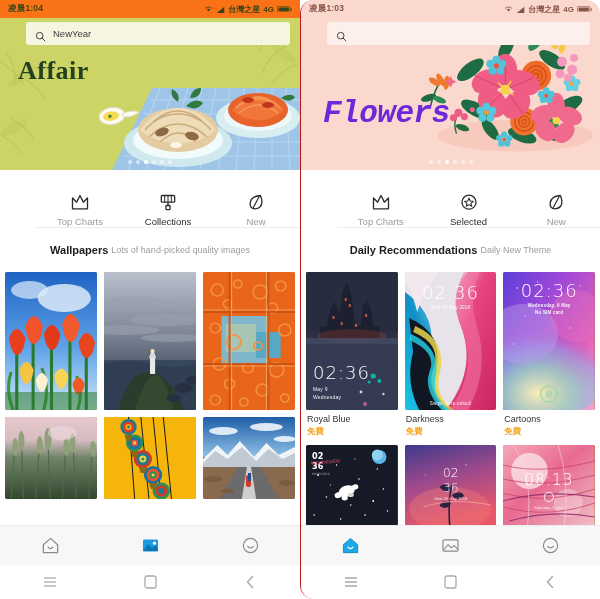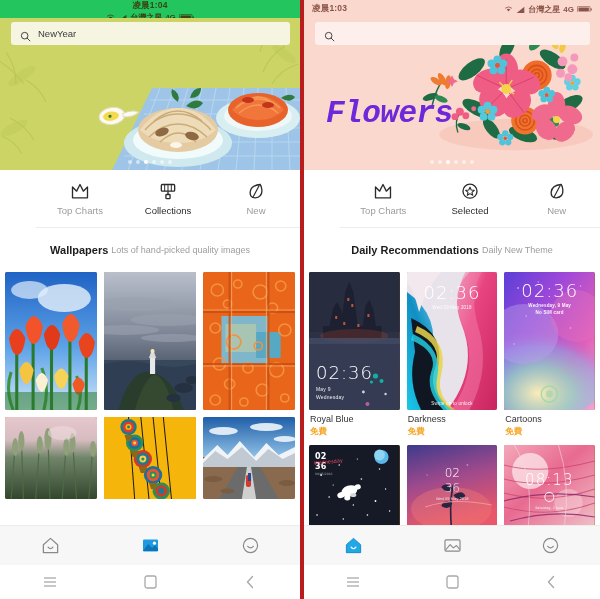--- a/index.html
+++ b/index.html
@@ -2,35 +2,35 @@
 <html><head>
 <meta charset="utf-8">
 <style>
   * { margin:0; padding:0; box-sizing:border-box; }
   html,body { width:600px; height:599px; overflow:hidden; background:#ffffff;
               font-family:"Liberation Sans", sans-serif; }
 
   .screens { display:flex; width:600px; height:599px; }
   .screen { width:300px; height:599px; position:relative; display:flex; flex-direction:column;
             background:#fff; overflow:hidden; }
-  .screen.right { border-left:4px solid #b91c1c; }
+  .screen.right { border-left:1px solid #b91c1c;border-radius:14px; }
 
   
   .statusbar { height:18px; flex:0 0 18px; display:flex; align-items:center;
                justify-content:space-between; padding:0 8px; font-size:8.5px; font-weight:bold; }
   .sb-left { letter-spacing:.2px; }
   .sb-right { display:flex; align-items:center; gap:3px; font-size:8px; font-weight:bold; }
   .ico-wifi { width:9px; height:7px; position:relative; display:inline-block; }
   .ico-wifi svg, .ico-sig svg, .ico-bat svg { display:block; }
   .ico-sig { width:9px; height:7px; }
   .ico-bat { width:15px; height:7px; }
 
   
   .banner { flex:0 0 152px; position:relative; overflow:hidden; }
-  .searchwrap { position:absolute; top:4px; left:11px; right:10px; height:23px; z-index:6; }
+  .searchwrap { position:absolute; top:4px; left:26px; right:10px; height:23px; z-index:6; }
   .searchbar { width:100%; height:100%; border-radius:3px; display:flex; align-items:center;
                padding:0 9px; gap:7px; }
   .search-ico { width:11px; height:11px; flex:0 0 11px; }
   .search-text { font-size:9.5px; color:#3c3c3c; }
   .search-text.empty { color:#b9b9b9; }
 
   .bannerart { position:absolute; inset:0; }
   .btitle { position:absolute; z-index:4; }
 
   
@@ -42,21 +42,21 @@
   .flowers-title { left:22px; top:78px; font-family:Liberation Mono, monospace;
                    font-size:31px; color:#6d28d9; font-style:italic; font-weight:bold;
                    letter-spacing:-.5px; }
 
   .dots { position:absolute; bottom:6px; left:0; right:0; display:flex; justify-content:center;
           gap:4px; z-index:5; }
   .dot { width:4px; height:4px; border-radius:50%; background:rgba(255,255,255,.55); }
   .dot.on { background:#ffffff; }
 
   
-  .tabs { flex:0 0 58px; display:flex; align-items:center; background:#fff;
+  .tabs { flex:0 0 58px; display:flex; align-items:flex-end; background:#fff;
           border-bottom:1px solid #ededed;margin-left:36px; }
   .tab { flex:1; display:flex; flex-direction:column; align-items:center; justify-content:center;
          gap:5px; cursor:pointer; }
   .tab .tlabel { font-size:9.5px; color:#9b9b9b; }
   .tab.active .tlabel { color:#2b2b2b; }
   .tabicon { width:20px; height:18px; display:block; }
 
   
   .sect { flex:0 0 44px; display:flex; align-items:center;
           justify-content:center; gap:3px; background:#fff; }
@@ -92,21 +92,21 @@
           color:#a9a9a9; font-size:15px; }
   .anav svg { display:block; }
 </style>
 </head>
 <body>
 
 <div class="screens">
 
   <div class="screen left">
 
-    <div class="statusbar" style="background:#22c55e; color:#3b4416;flex-direction:column;">
+    <div class="statusbar" style="background:#f97316; color:#3b4416;">
       <span class="sb-left">凌晨1:04</span>
       <span class="sb-right">
         <span class="ico-wifi">
           <svg viewBox="0 0 20 14">
               <path d="M10 12.5 L6 7.5 Q10 4.5 14 7.5 Z" fill="#3b4416"></path>
           <path d="M2.5 5 Q10 -1 17.5 5" stroke="#3b4416" stroke-width="1.8" fill="none"></path>
             </svg>
         </span>
         <span class="ico-sig">
           <svg viewBox="0 0 14 12">
@@ -199,20 +199,21 @@
 
         <g transform="translate(112,98) rotate(-8)">
           <ellipse cx="0" cy="0" rx="13" ry="8.5" fill="#fdfaf0" stroke="#e2d9bf" stroke-width="1"></ellipse>
           <ellipse cx="-1" cy="0" rx="8" ry="4.6" fill="#f5d94e"></ellipse>
           <path d="M11 -1 q10 -3 16 1 q-8 5 -16 2Z" fill="#fdfaf0" stroke="#e2d9bf" stroke-width="1"></path>
           <circle cx="-2" cy="0" r="1.6" fill="#2e7a3f"></circle>
         </g>
       </svg>
 
       <div class="btitle noodle-title">
+        <div>Affair</div>
       </div>
 
       <div class="searchwrap">
         <div class="searchbar" style="background:#f5f5e2;">
           <span class="search-ico">
             <svg viewBox="0 0 16 16">
                 <circle cx="6.8" cy="6.8" r="4.8" fill="none" stroke="#3c3c3c" stroke-width="1.4"></circle>
                 <path d="M10.4 10.4 L14.4 14.4" stroke="#3c3c3c" stroke-width="1.4" stroke-linecap="round"></path>
               </svg>
           </span>

